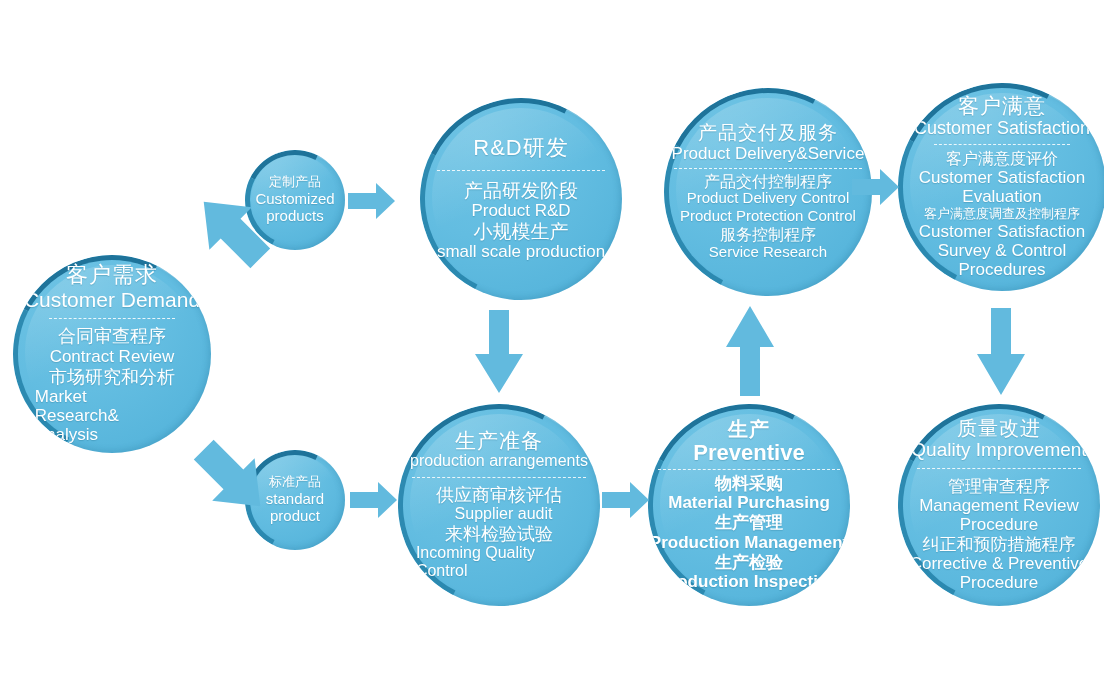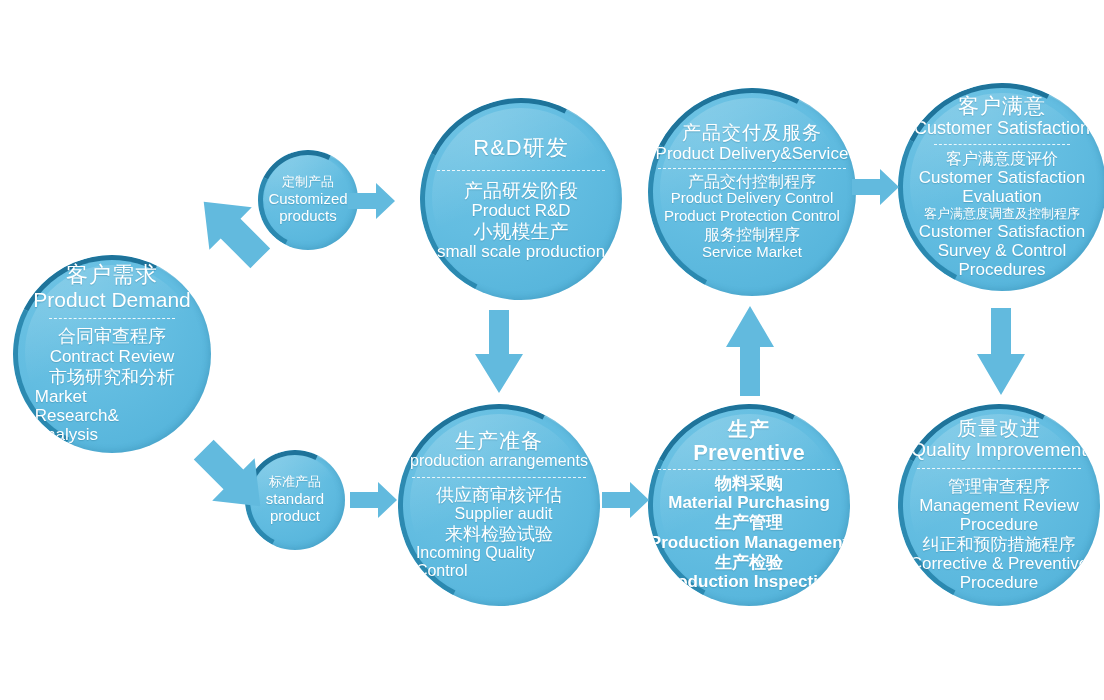--- a/index.html
+++ b/index.html
@@ -146,37 +146,37 @@
 </style>
 </head>
 <body>
 
 <div id="stage">
 
   <div class="node n-demand" style="left:13px; top:255px; width:198px; height:198px;">
     <div class="inner">
       <div class="head">
         <span class="t-cn">客户需求</span>
-        <span class="t-en">Product Demand</span>
+        <span class="t-en">Customer Demand</span>
       </div>
       <div class="rule"></div>
       <div class="body">
         <div class="line">
           <span class="t-cn">合同审查程序</span>
           <span class="t-en">Contract Review</span>
         </div>
         <div class="line">
           <span class="t-cn">市场研究和分析</span>
           <span class="t-en left">Market Research&amp; Analysis</span>
         </div>
       </div>
     </div>
   </div>
 
-  <div class="node small" style="left:258px; top:150px; width:100px; height:100px;">
+  <div class="node small" style="left:245px; top:150px; width:100px; height:100px;">
     <div class="inner">
       <span class="t-cn">定制产品</span>
       <span class="t-en">Customized products</span>
     </div>
   </div>
 
   <div class="node small" style="left:245px; top:450px; width:100px; height:100px;">
     <div class="inner">
       <span class="t-cn">标准产品</span>
       <span class="t-en">standard product</span>
@@ -195,38 +195,38 @@
           <span class="t-en">Product R&amp;D</span>
         </div>
         <div class="line">
           <span class="t-cn">小规模生产</span>
           <span class="t-en">small scale production</span>
         </div>
       </div>
     </div>
   </div>
 
-  <div class="node n-delivery" style="left:648px; top:88px; width:208px; height:208px;">
+  <div class="node n-delivery" style="left:664px; top:88px; width:208px; height:208px;">
     <div class="inner">
       <div class="head">
         <span class="t-cn">产品交付及服务</span>
         <span class="t-en">Product Delivery&amp;Service</span>
       </div>
       <div class="rule"></div>
       <div class="body">
         <div class="line">
           <span class="t-cn">产品交付控制程序</span>
           <span class="t-en">Product Delivery Control</span>
         </div>
         <div class="line">
           <span class="t-en">Product Protection Control</span>
         </div>
         <div class="line">
           <span class="t-cn">服务控制程序</span>
-          <span class="t-en">Service Market</span>
+          <span class="t-en">Service Research</span>
         </div>
       </div>
     </div>
   </div>
 
   <div class="node n-satisfaction" style="left:898px; top:83px; width:208px; height:208px;">
     <div class="inner">
       <div class="head">
         <span class="t-cn">客户满意</span>
         <span class="t-en">Customer Satisfaction</span>

